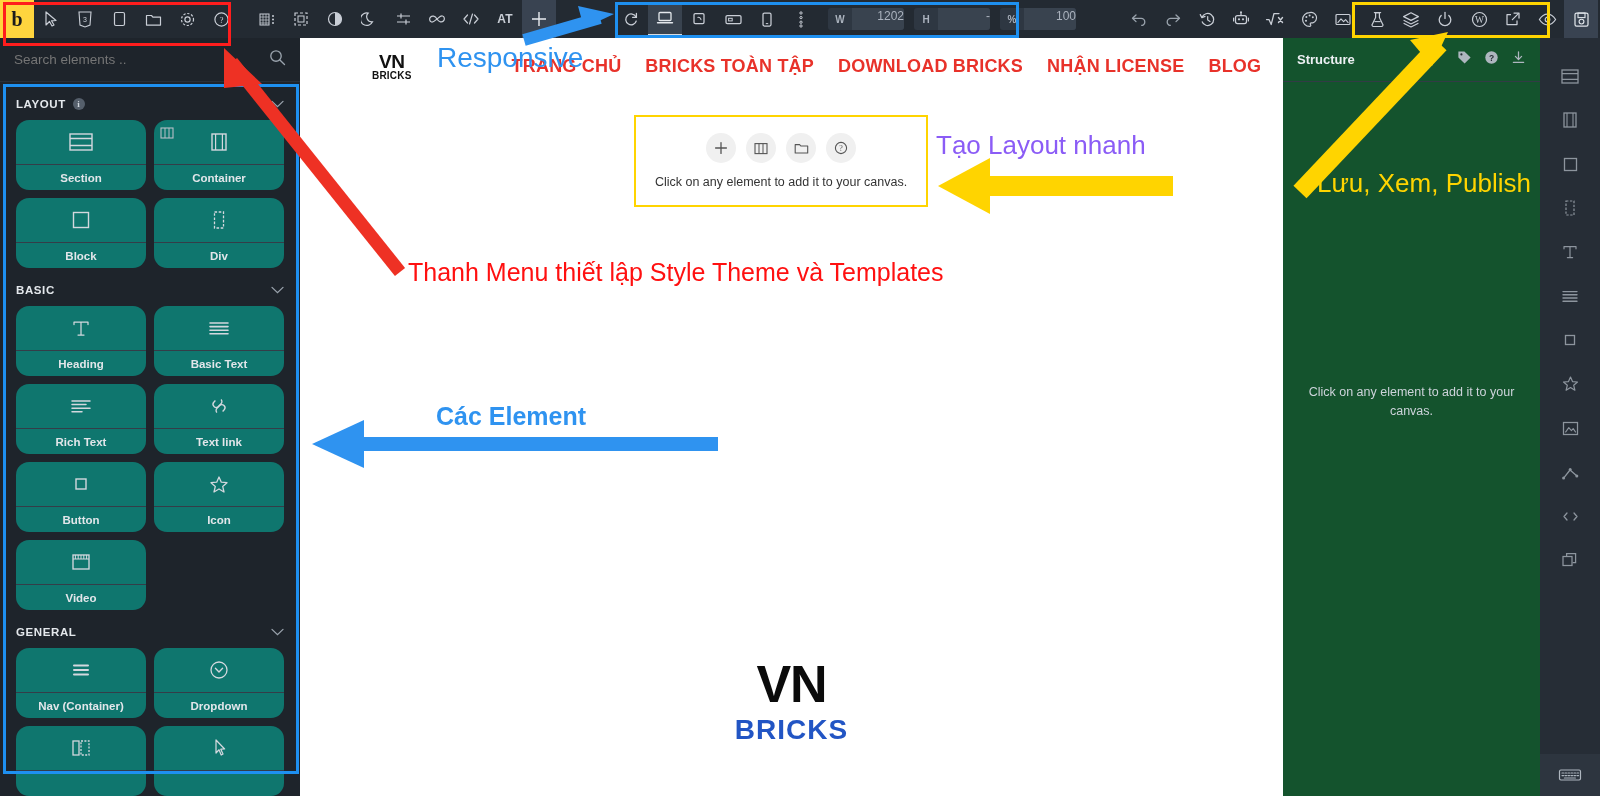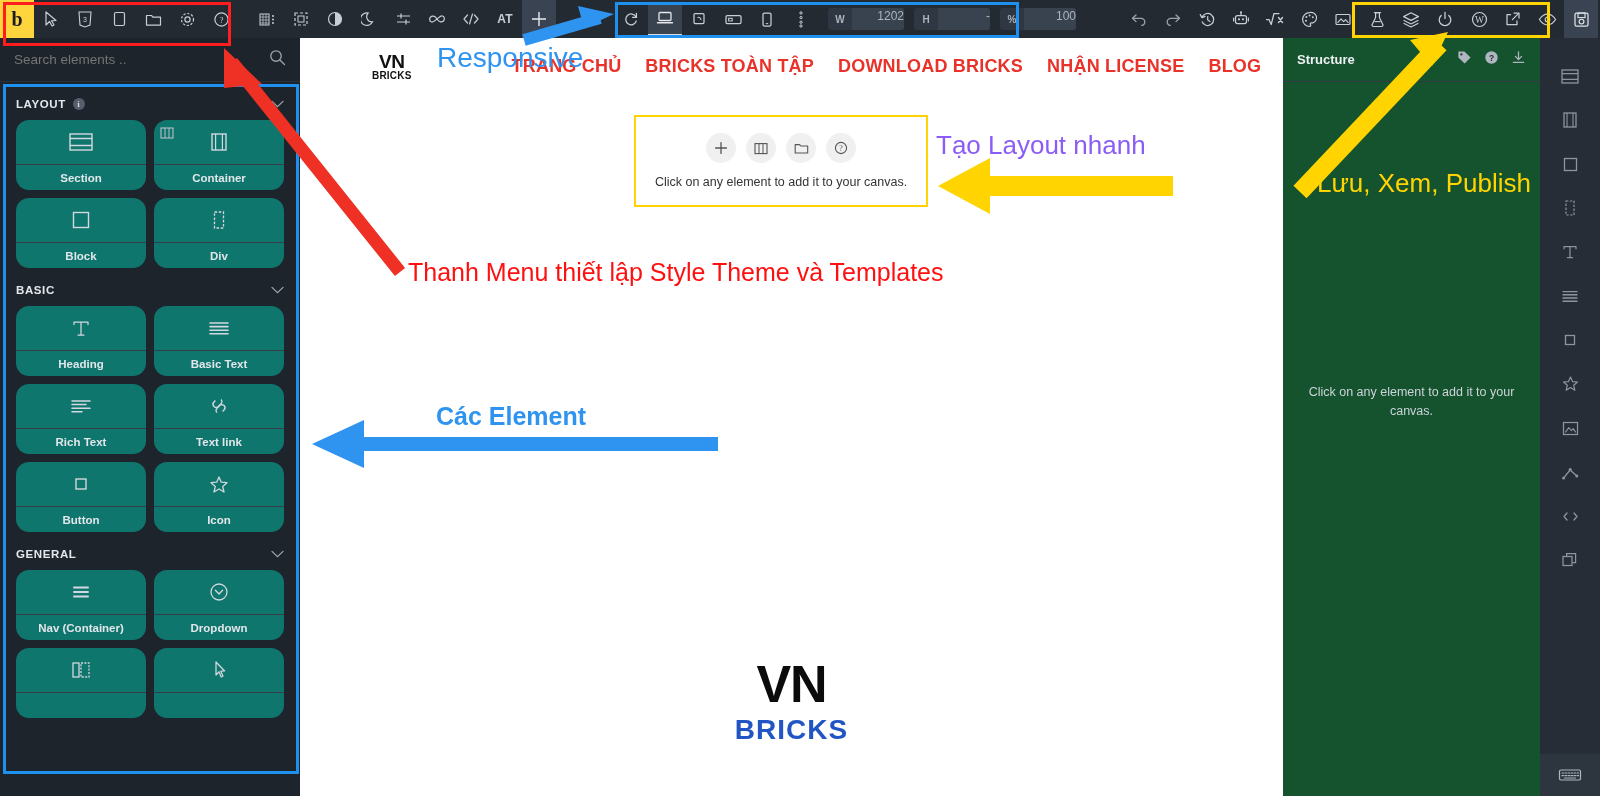--- a/index.html
+++ b/index.html
@@ -568,20 +568,30 @@
           <div class="nm">Button</div>
         </div>
         <div class="elcard">
           <div class="ic">
             <svg width="22" height="21" viewBox="0 0 22 21">
                 <path d="M11 3 L13.3 8.2 L19 8.7 L14.7 12.4 L16 18 L11 15 L6 18 L7.3 12.4 L3 8.7 L8.7 8.2 Z" fill="none" stroke="#d3d8de" stroke-width="1.3" stroke-linejoin="round"></path>
               </svg>
           </div>
           <div class="nm">Icon</div>
         </div>
+        <div class="elcard">
+          <div class="ic">
+            <svg width="22" height="20" viewBox="0 0 22 20">
+                <rect x="3" y="3" width="16" height="14" fill="none" stroke="#d3d8de" stroke-width="1.35"></rect>
+                <path d="M3 7 h16" stroke="#d3d8de" stroke-width="1.2"></path>
+                <path d="M5.4 3 v4 M8.2 3 v4 M11 3 v4 M13.8 3 v4 M16.6 3 v4" stroke="#d3d8de" stroke-width="1"></path>
+              </svg>
+          </div>
+          <div class="nm">Video</div>
+        </div>
       </div>
 
       <div class="grouphead">
         <span>GENERAL</span>
         <span class="chev">
           <svg width="13" height="8" viewBox="0 0 13 8">
               <path d="M1 1.4 L6.5 6.6 L12 1.4" fill="none" stroke="#9aa3ad" stroke-width="1.3" stroke-linecap="round"></path>
             </svg>
         </span>
       </div>

